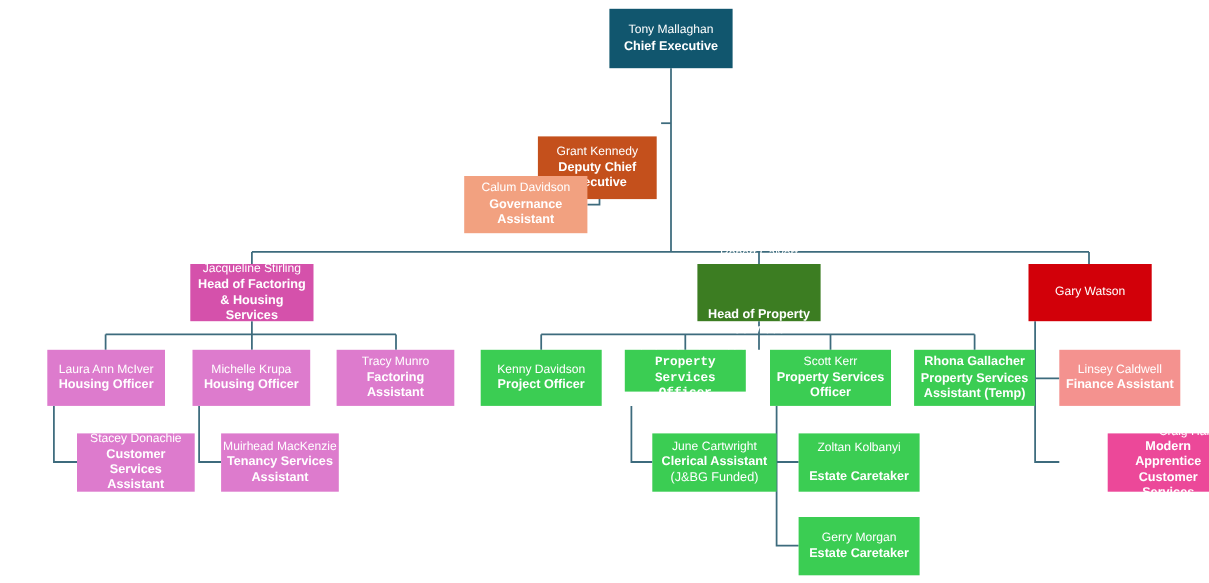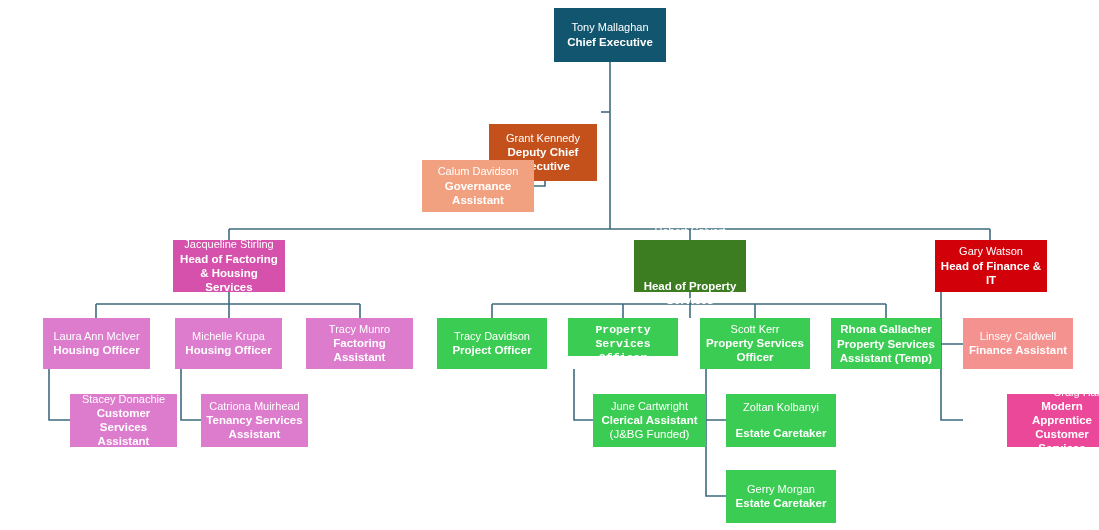--- a/index.html
+++ b/index.html
@@ -116,44 +116,43 @@
       <div class="node" style="left: 173px; top: 240px; width: 112px; height: 52px; background: rgb(213, 81, 171);">
         <div class="nm">Jacqueline Stirling</div>
         <div class="ttl">Head of Factoring &amp; Housing Services</div>
       </div>
       <div class="node" style="left: 634px; top: 240px; width: 112px; height: 52px; background: rgb(60, 125, 34); gap: 40px;">
         <div class="nm">Robert Calvert</div>
         <div class="ttl">Head of Property Services</div>
       </div>
       <div class="node" style="left: 935px; top: 240px; width: 112px; height: 52px; background: rgb(210, 0, 9);">
         <div class="nm">Gary Watson</div>
-        <div class="ttl">Head of Finance &amp; IT</div>
       </div>
       <div class="node" style="left: 43px; top: 318px; width: 107px; height: 51px; background: rgb(221, 123, 205);">
         <div class="nm">Laura Ann McIver</div>
         <div class="ttl">Housing Officer</div>
       </div>
       <div class="node" style="left: 175px; top: 318px; width: 107px; height: 51px; background: rgb(221, 123, 205);">
         <div class="nm">Michelle Krupa</div>
         <div class="ttl">Housing Officer</div>
       </div>
       <div class="node" style="left: 306px; top: 318px; width: 107px; height: 51px; background: rgb(221, 123, 205);">
         <div class="nm">Tracy Munro</div>
         <div class="ttl">Factoring Assistant</div>
       </div>
       <div class="node" style="left: 70px; top: 394px; width: 107px; height: 53px; background: rgb(221, 123, 205);">
         <div class="nm">Stacey Donachie</div>
         <div class="ttl">Customer Services Assistant</div>
       </div>
       <div class="node" style="left: 201px; top: 394px; width: 107px; height: 53px; background: rgb(221, 123, 205);">
-        <div class="nm">Catriona Muirhead</div>
+        <div class="nm">Muirhead MacKenzie</div>
         <div class="ttl">Tenancy Services Assistant</div>
       </div>
       <div class="node" style="left: 437px; top: 318px; width: 110px; height: 51px; background: rgb(59, 205, 83);">
-        <div class="nm">Tracy Davidson</div>
+        <div class="nm">Kenny Davidson</div>
         <div class="ttl">Project Officer</div>
       </div>
       <div class="node" style="left: 568px; top: 318px; width: 110px; height: 38px; background: rgb(59, 205, 83); font-family: Liberation Mono, monospace;">
         <div class="nm">Michelle Muirhead</div>
         <div class="ttl">Property Services Officer</div>
       </div>
       <div class="node" style="left: 700px; top: 318px; width: 110px; height: 51px; background: rgb(59, 205, 83);">
         <div class="nm">Scott Kerr</div>
         <div class="ttl">Property Services Officer</div>
       </div>

